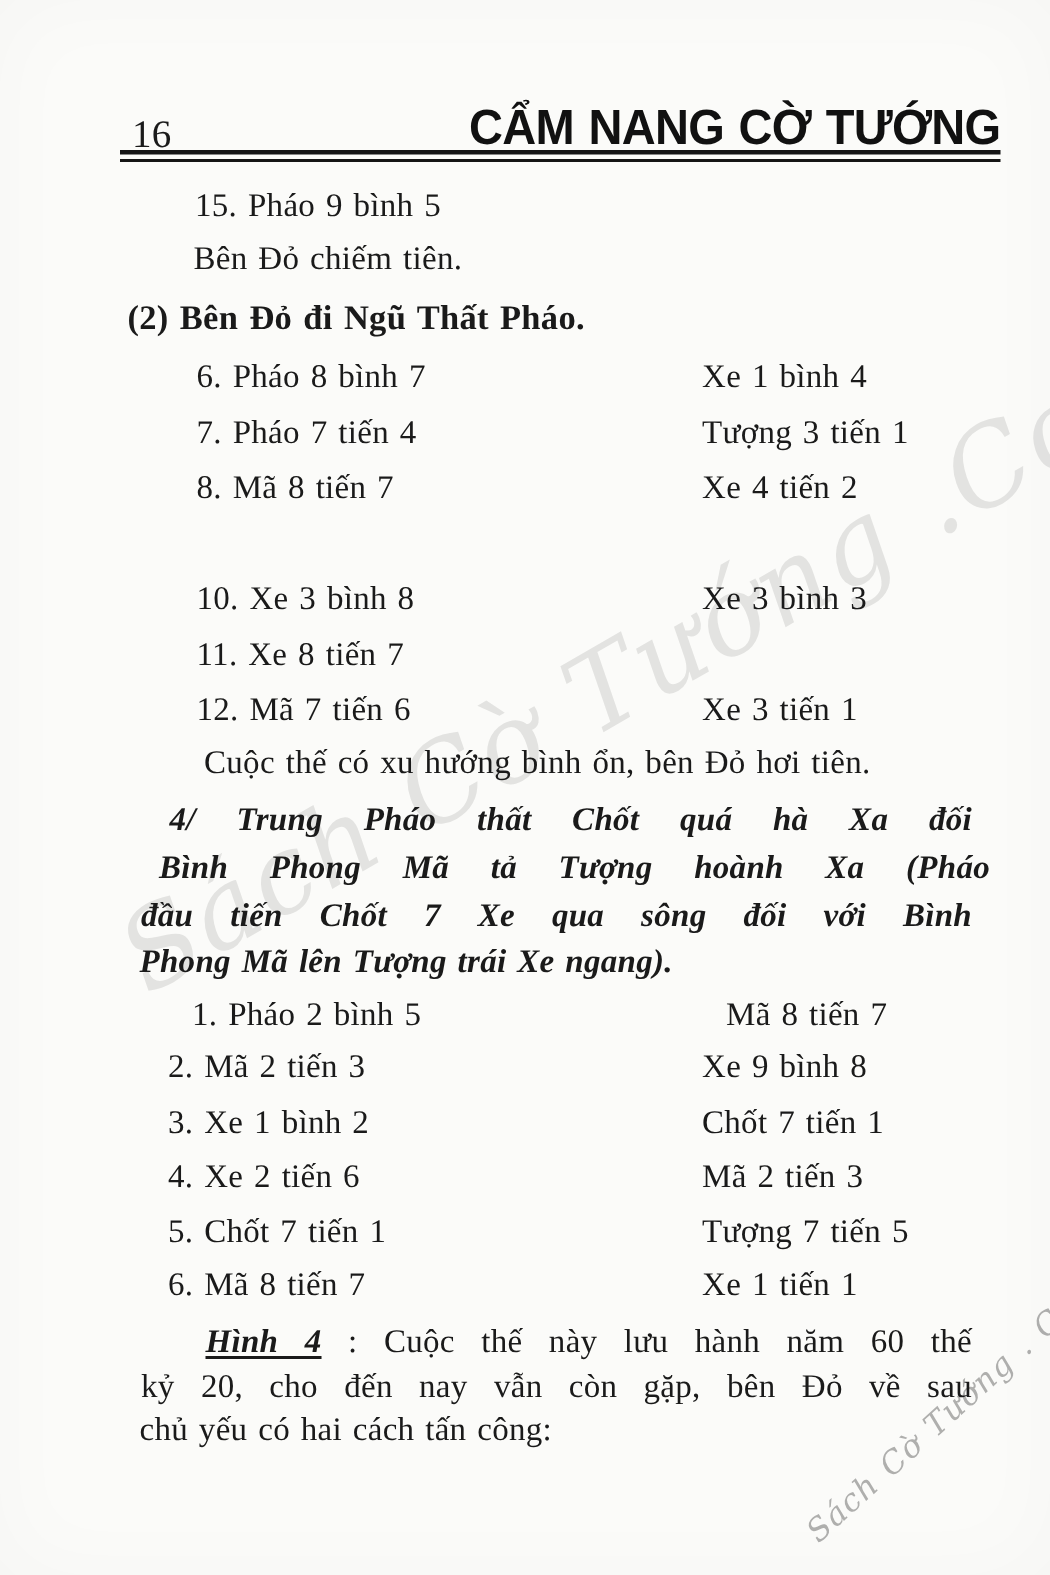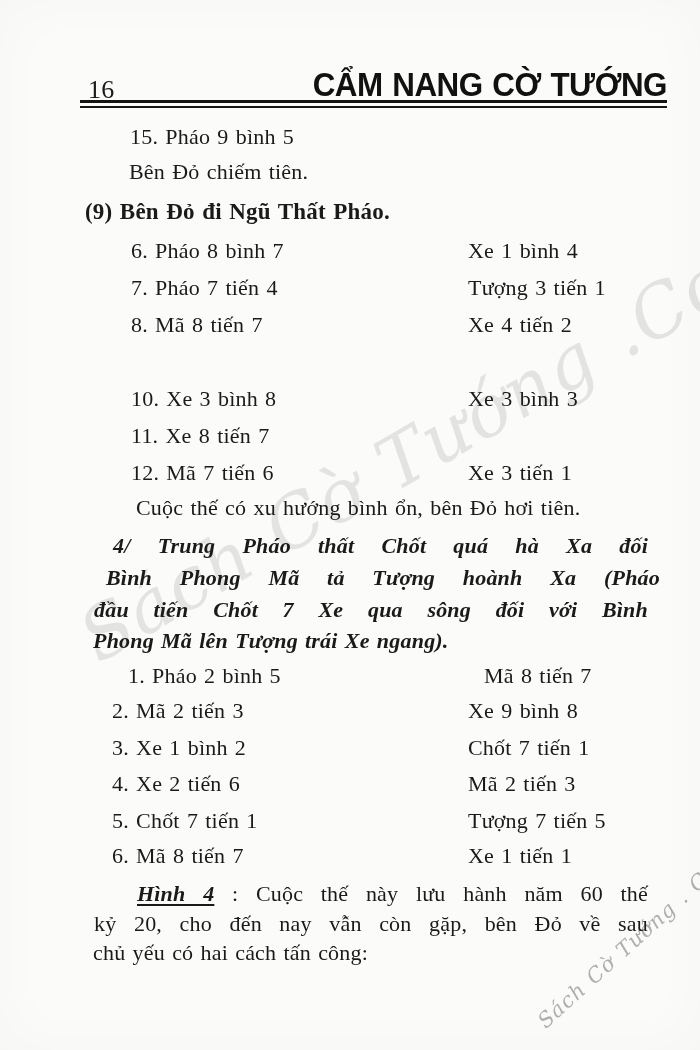--- a/index.html
+++ b/index.html
@@ -81,21 +81,21 @@
   <div class="wm wm-large">Sách Cờ Tướng .Com</div>
   <div class="wm wm-small">Sách Cờ Tướng . Com</div>
 
   <div class="pagenum">16</div>
   <div class="booktitle">CẨM NANG CỜ TƯỚNG</div>
   <div class="rule"></div>
 
   <div class="tline" style="left:130px;top:124px;">15. Pháo 9 bình 5</div>
   <div class="tline" style="left:129px;top:159px;">Bên Đỏ chiếm tiên.</div>
 
-  <div class="tline heading" style="left:85px;top:199px;">(9) Bên Đỏ đi Ngũ Thất Pháo.</div>
+  <div class="tline heading" style="left:85px;top:199px;">(2) Bên Đỏ đi Ngũ Thất Pháo.</div>
 
   <div class="mrow" style="top:238px;">
     <span class="mred1">6. Pháo 8 bình 7</span>
     <span class="mblack">Xe 1 bình 4</span>
   </div>
   <div class="mrow" style="top:275px;">
     <span class="mred1">7. Pháo 7 tiến 4</span>
     <span class="mblack">Tượng 3 tiến 1</span>
   </div>
   <div class="mrow" style="top:312px;">

